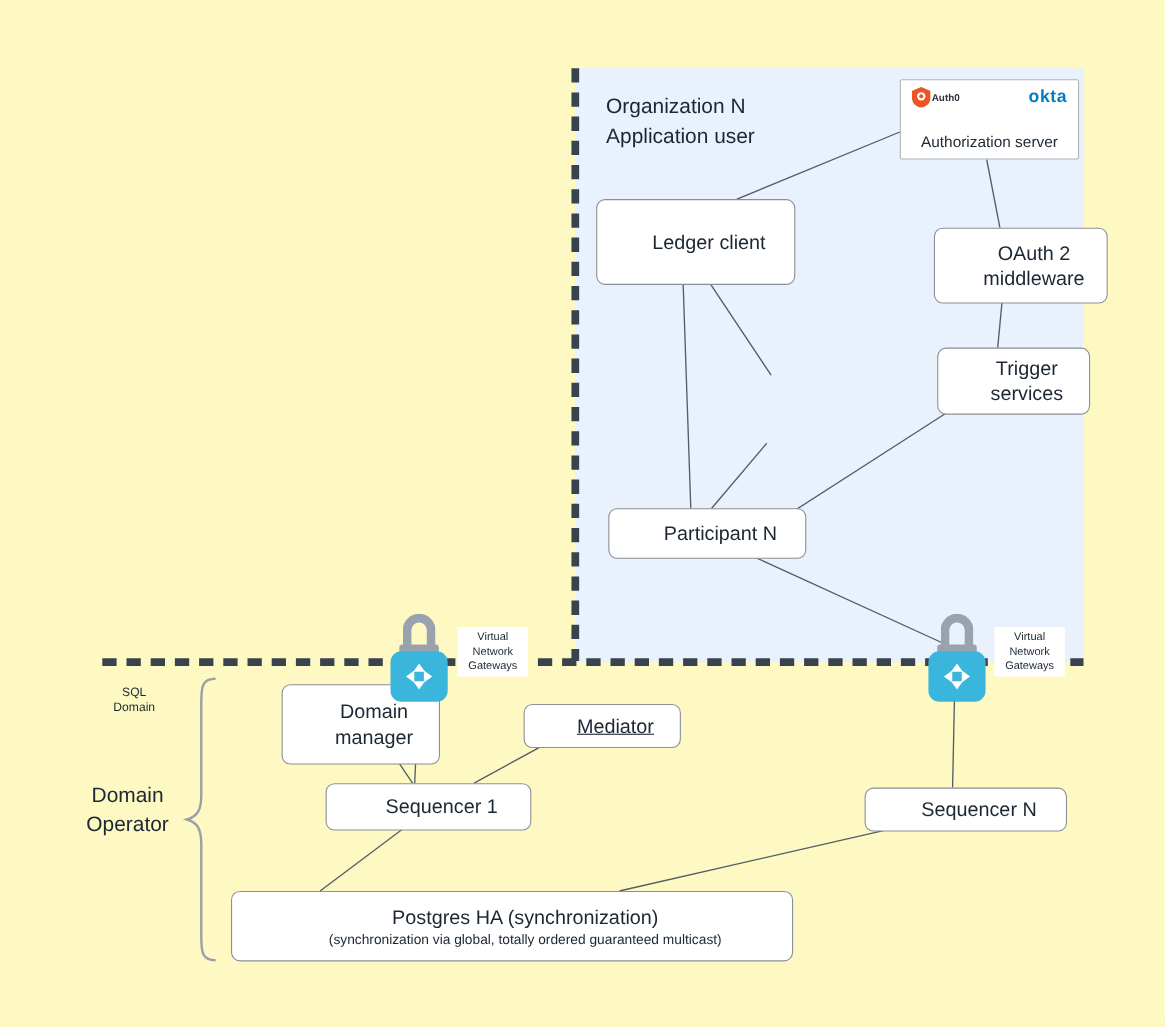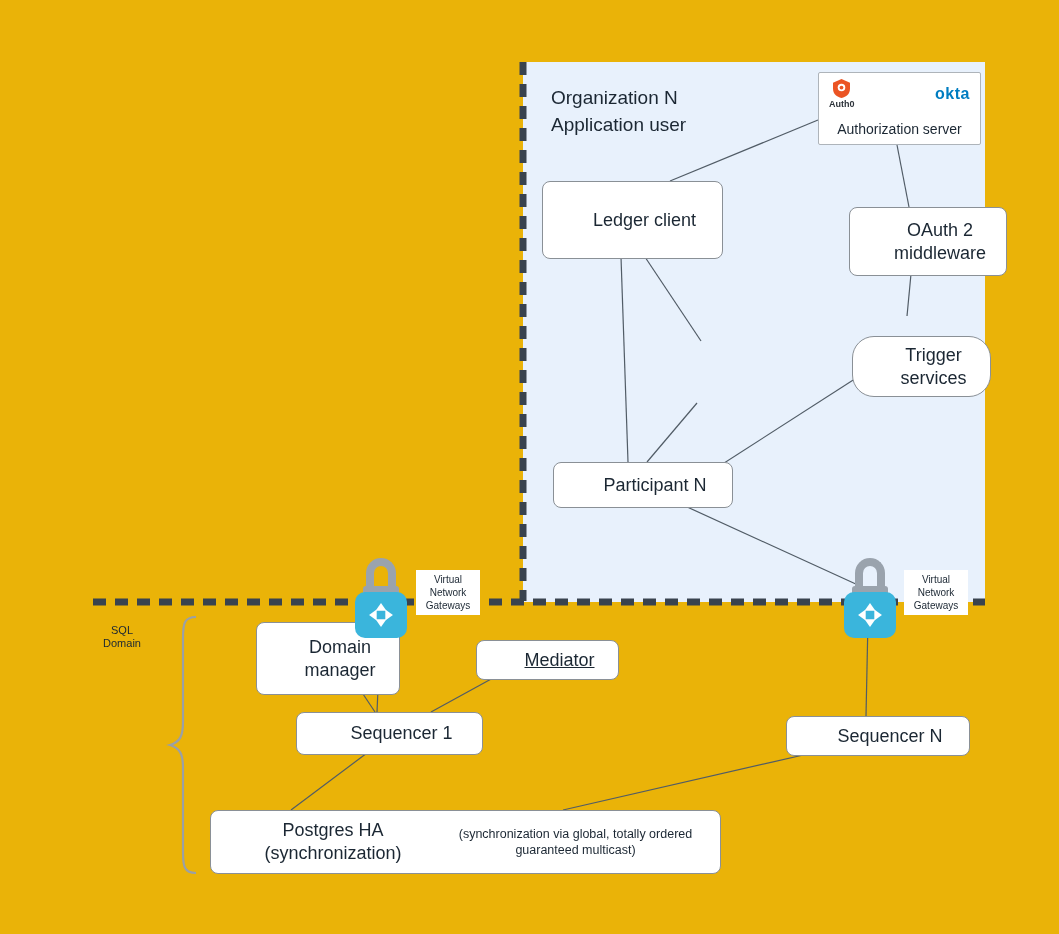--- a/index.html
+++ b/index.html
@@ -1,48 +1,48 @@
 <!DOCTYPE html>
 <html><head>
 <meta charset="utf-8">
 <style>
   html,body { margin:0; padding:0; background:#ffffff; }
   body { width:1059px; height:934px; font-family:"Liberation Sans", sans-serif; }
-  .canvas { position:relative; width:1059px; height:934px; overflow:hidden; background:#eab308; }
+  .canvas { position:relative; width:1059px; height:934px; overflow:hidden; background:#fef9c3; }
 
   .region { position:absolute; left:523px; top:62px; width:462px; height:540px;
             background:#e8f1fc; }
 
   svg.layer { position:absolute; left:0; top:0; pointer-events:none; }
   .edge { stroke:#515c66; stroke-width:1.2; }
   .dash { stroke:#39434e; stroke-width:7; stroke-dasharray:13 9; }
   .brace { stroke:#9aa0a6; stroke-width:2.2; fill:none; }
 
   .node { position:absolute; background:#ffffff; border:1.4px solid #8a9096;
           border-radius:8px; display:flex; align-items:center; justify-content:center;
           text-align:center; font-size:18px; line-height:23px; color:#1b2733;padding-left:24px; }
 
   #n-ledger      { left:542px; top:181px; width:155px; height:76px; }
   #n-oauth2      { left:849px; top:207px; width:132px; height:67px; }
-  #n-trigger     { left:852px; top:336px; width:113px; height:59px;border-radius:22px; }
+  #n-trigger     { left:852px; top:316px; width:113px; height:59px; }
   #n-jsonapi     { left:650px; top:341px; width:127px; height:62px; }
   #n-participant { left:553px; top:462px; width:154px; height:44px; }
   #n-domainmgr   { left:224px; top:622px; width:118px; height:71px;margin-left:32px; }
   #n-mediator    { left:476px; top:640px; width:117px; height:38px;text-decoration:underline; }
   #n-seq1        { left:296px; top:712px; width:161px; height:41px; }
   #n-seqn        { left:786px; top:716px; width:158px; height:38px; }
-  #n-postgres    { left:210px; top:810px; width:485px; height:62px; flex-direction:row; }
+  #n-postgres    { left:210px; top:810px; width:485px; height:62px; flex-direction:column; }
   #n-postgres .sub { font-size:12.5px; line-height:16px; color:#1b2733; }
 
   .auth-box { position:absolute; left:818px; top:72px; width:163px; height:73px;
               background:#ffffff; border:1px solid #aeb4ba; border-radius:2px;
               display:flex; flex-direction:column; justify-content:space-between;
               padding:6px 10px 7px; box-sizing:border-box; }
   .auth-logos { display:flex; justify-content:space-between; align-items:center; }
-  .auth0-logo { display:flex; flex-direction:column; align-items:center; gap:1px; }
+  .auth0-logo { display:flex; flex-direction:row; align-items:center; gap:1px; }
   .auth0-text { font-size:9px; font-weight:bold; color:#2d333a; }
   .okta-text  { font-size:16px; font-weight:bold; color:#007dc1; letter-spacing:0.5px; }
   .auth-label { font-size:14px; color:#1b2733; text-align:center; }
 
   .org-label { position:absolute; left:551px; top:84px; font-size:19px;
                line-height:27px; color:#1b2733; }
 
   .gateway { position:absolute; width:58px; }
   #gw-left  { left:352px; top:558px; }
   #gw-right { left:841px; top:558px; }
@@ -165,14 +165,15 @@
         <polygon points="1,12 8,7 8,17" fill="#ffffff"></polygon>
         <polygon points="23,12 16,7 16,17" fill="#ffffff"></polygon>
       </svg>
     </div>
   </div>
 
   <div class="gw-label" id="gw-label-left">Virtual Network Gateways</div>
   <div class="gw-label" id="gw-label-right">Virtual Network Gateways</div>
 
   <div class="sql-domain">SQL Domain</div>
+  <div class="domain-operator">Domain Operator</div>
 
 </div>
 
 </body></html>

